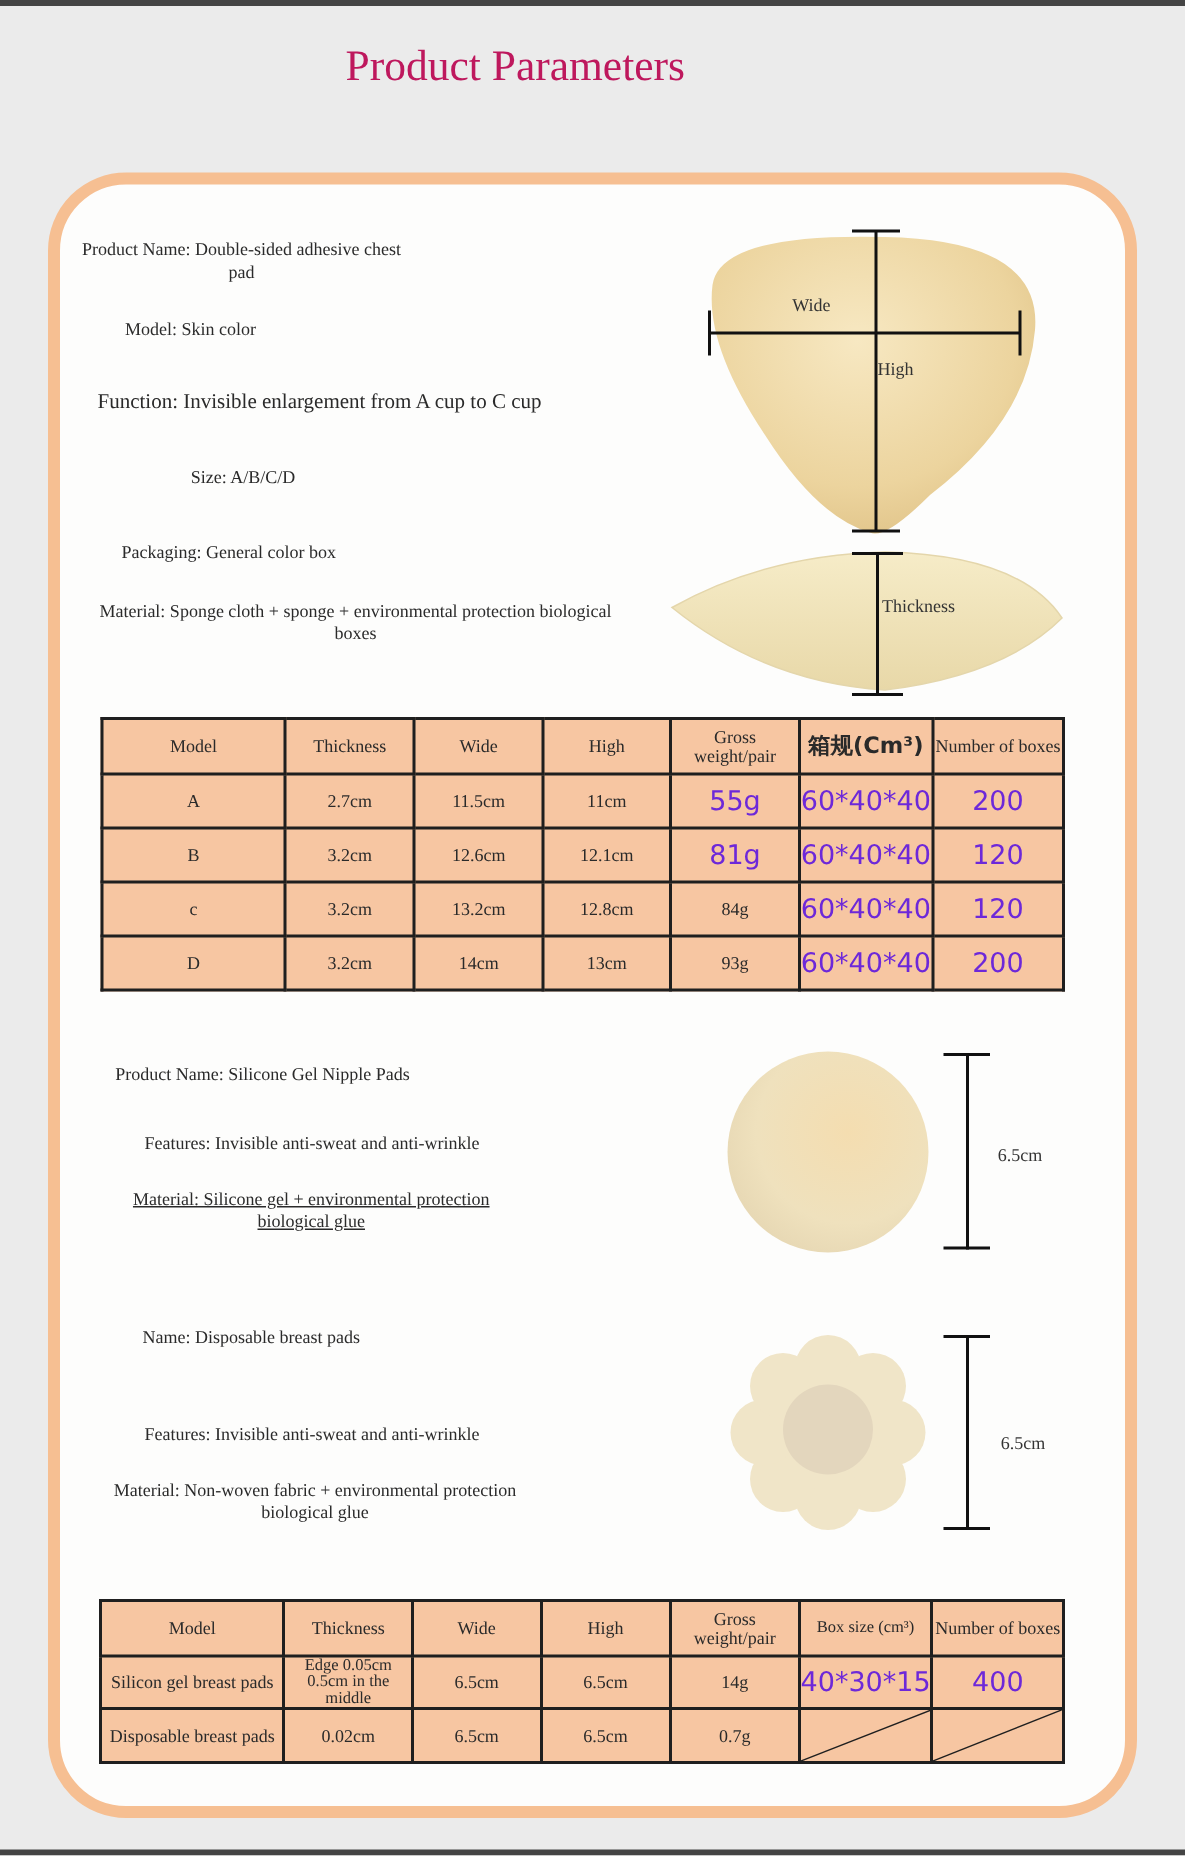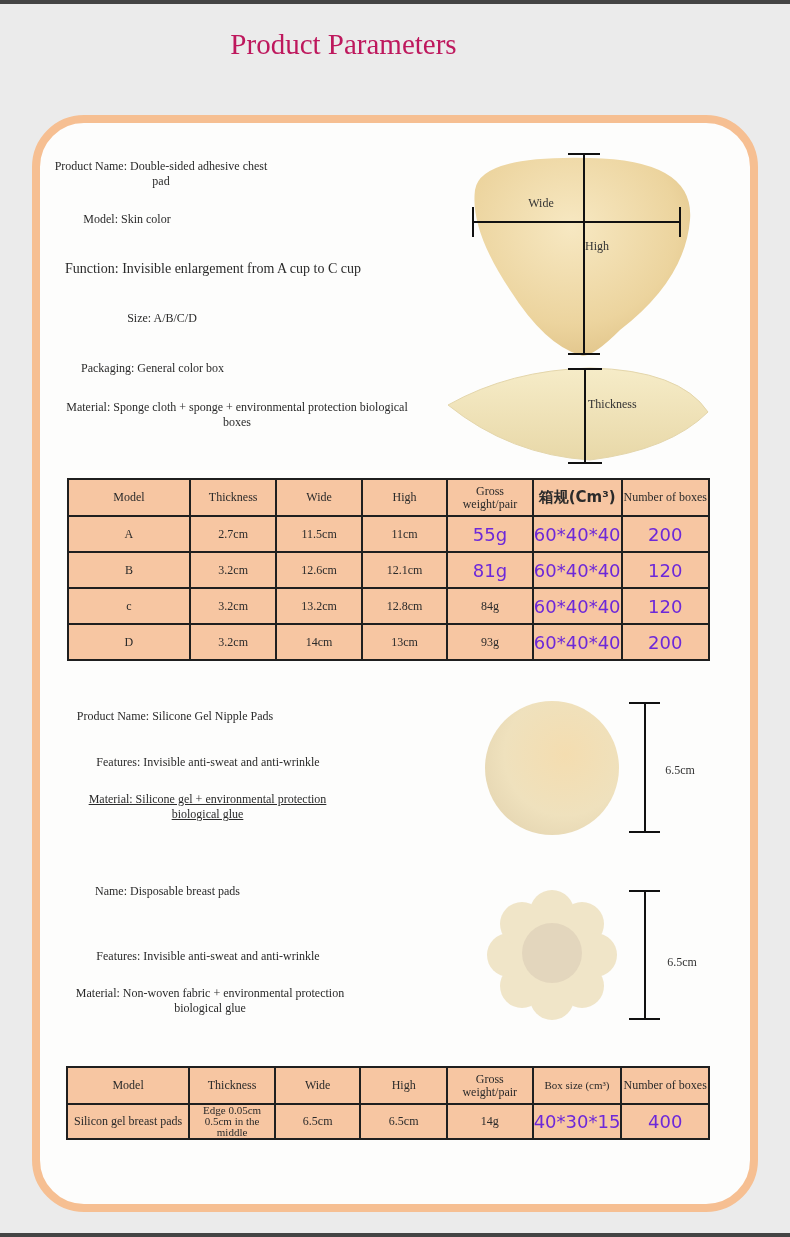--- a/index.html
+++ b/index.html
@@ -204,16 +204,33 @@
   </tr>
   <tr style="height:34px">
     <td>Silicon gel breast pads</td>
     <td style="font-size:11px;line-height:11px;">Edge 0.05cm 0.5cm in the middle</td>
     <td>6.5cm</td>
     <td>6.5cm</td>
     <td>14g</td>
     <td class="bigcell">40*30*15</td>
     <td class="bigcell">400</td>
   </tr>
+  <tr style="height:36px">
+    <td>Disposable breast pads</td>
+    <td>0.02cm</td>
+    <td>6.5cm</td>
+    <td>6.5cm</td>
+    <td>0.7g</td>
+    <td class="slash">
+      <svg viewBox="0 0 100 100" preserveAspectRatio="none">
+            <line x1="0" y1="100" x2="100" y2="0" stroke="#1f1f1f" stroke-width="2"></line>
+          </svg>
+    </td>
+    <td class="slash">
+      <svg viewBox="0 0 100 100" preserveAspectRatio="none">
+            <line x1="0" y1="100" x2="100" y2="0" stroke="#1f1f1f" stroke-width="2"></line>
+          </svg>
+    </td>
+  </tr>
 </tbody>
   </table>
 
 <div class="bottomline"></div>
 
 </body></html>

